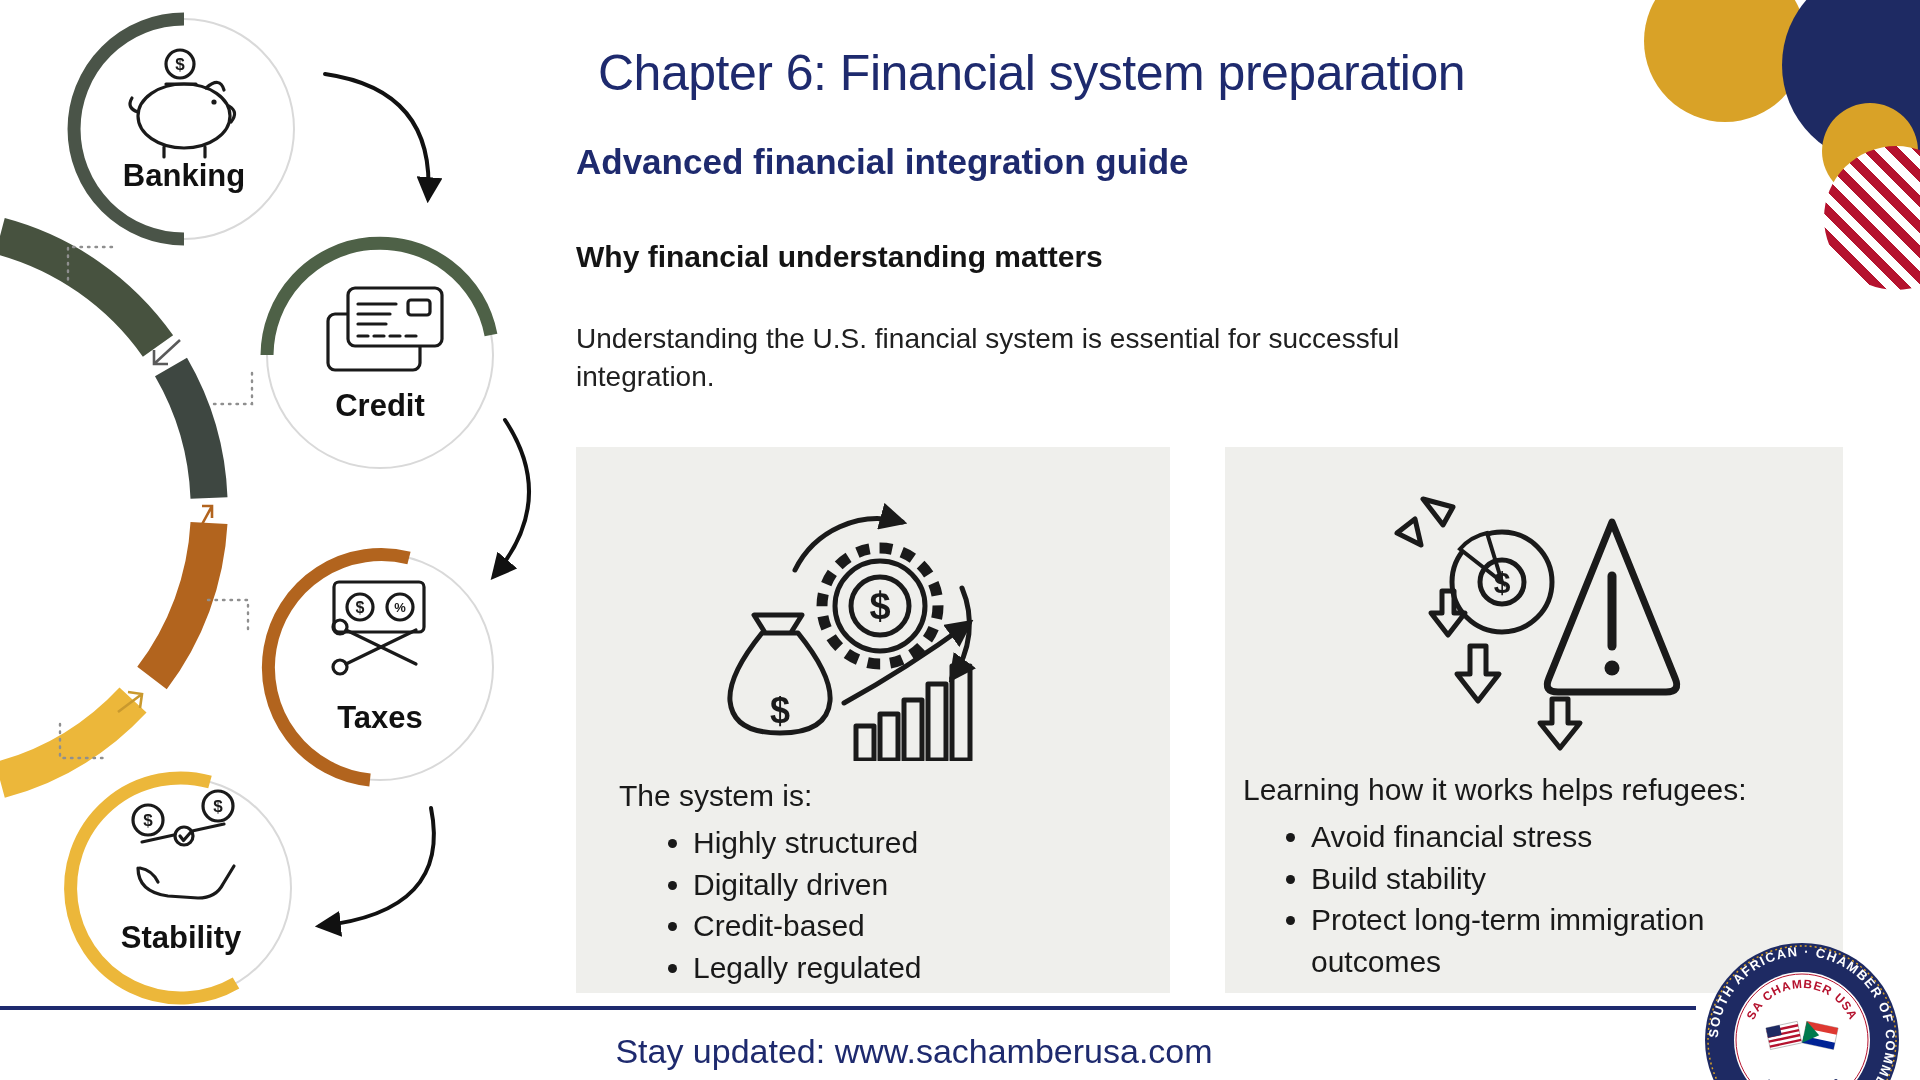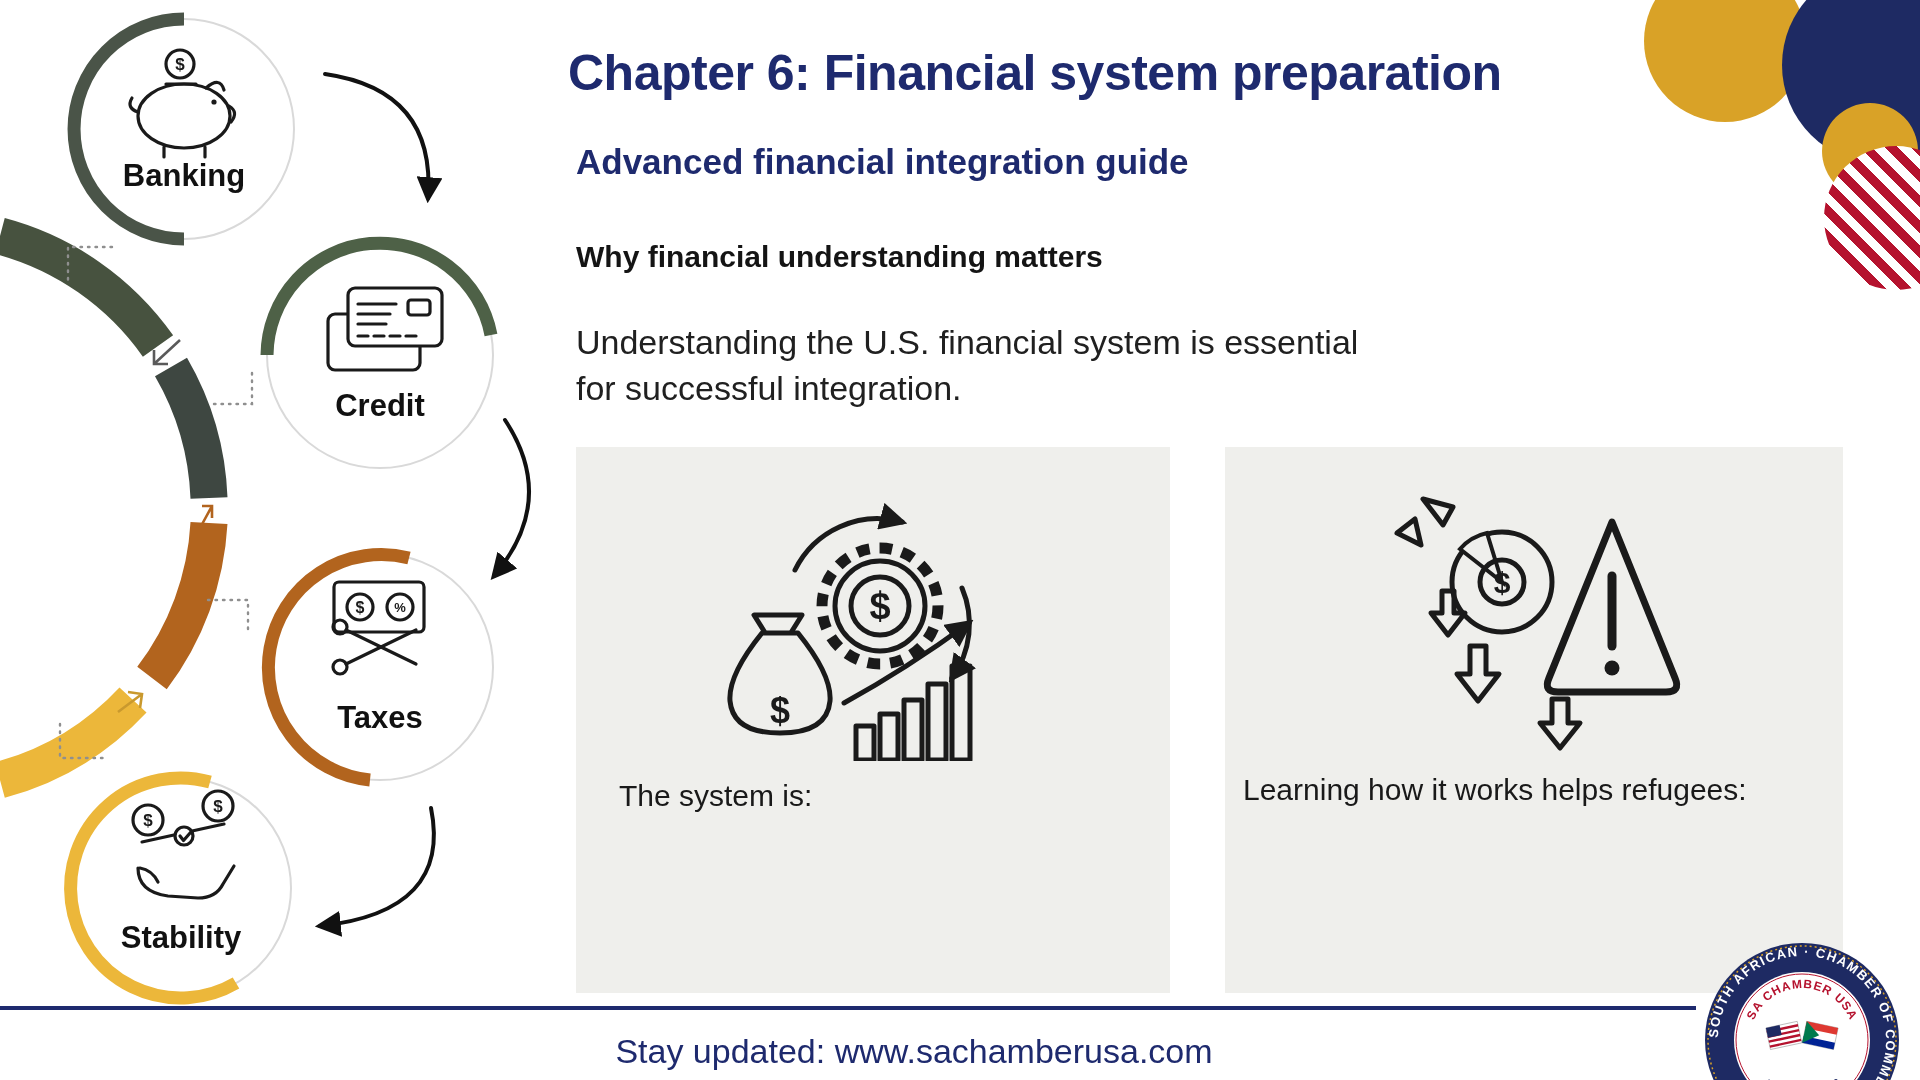--- a/index.html
+++ b/index.html
@@ -1,23 +1,23 @@
 <!DOCTYPE html>
 <html><head>
 <meta charset="utf-8">
 <style>
   html,body{margin:0;padding:0;background:#ffffff;}
   .stage{position:relative;width:1920px;height:1080px;background:#ffffff;overflow:hidden;
          font-family:"Liberation Sans",sans-serif;color:#1c1c1c;}
   .abs{position:absolute;}
   
-  .title{left:568px;top:44px;font-size:50px;font-weight:bold;color:#1e2a6e;white-space:nowrap;letter-spacing:-0.5px;}
+  .title{left:598px;top:44px;font-size:50px;font-weight:normal;color:#1e2a6e;white-space:nowrap;letter-spacing:-0.5px;}
   .subtitle{left:576px;top:142px;font-size:35px;font-weight:bold;color:#1e2a6e;white-space:nowrap;}
   .section-heading{left:576px;top:240px;font-size:30px;font-weight:bold;color:#141414;white-space:nowrap;}
-  .intro-par{left:576px;top:320px;font-size:34px;line-height:1.34;width:830px;color:#202020;}
+  .intro-par{left:576px;top:320px;font-size:28px;line-height:1.34;width:830px;color:#202020;}
   
   .card{position:absolute;top:447px;height:546px;background:#efefec;}
   .card1{left:576px;width:594px;}
   .card2{left:1225px;width:618px;}
   .card-icon{position:absolute;top:14px;left:0;}
   .card-text{position:absolute;top:296px;font-size:30px;color:#191919;}
   .card1 .card-text{left:43px;right:24px;margin-top:32px;}
   .card2 .card-text{left:18px;right:14px;margin-top:26px;}
   .card-intro{line-height:1.38;}
   ul.card-bullets{margin:6px 0 0 0;padding-left:74px;list-style:disc;}
@@ -173,20 +173,26 @@
         <rect class="ln5" x="280" y="265" width="18" height="34"></rect>
         <rect class="ln5" x="304" y="253" width="18" height="46"></rect>
         <rect class="ln5" x="328" y="239" width="18" height="60"></rect>
         <rect class="ln5" x="352" y="223" width="18" height="76"></rect>
         <rect class="ln5" x="376" y="205" width="18" height="94"></rect>
         <path class="ln5" d="M 268 242 Q 330 208 393 162" marker-end="url(#ah2)"></path>
       </g>
     </svg>
     <div class="card-text">
       <div class="card-intro">The system is:</div>
+      <ul class="card-bullets">
+        <li>Highly structured</li>
+        <li>Digitally driven</li>
+        <li>Credit-based</li>
+        <li>Legally regulated</li>
+      </ul>
     </div>
   </div>
 
   <div class="card card2">
     <svg class="card-icon" width="618" height="300" viewBox="0 0 618 300">
       <g>
         <circle class="ln5" cx="277" cy="121" r="50"></circle>
         <path d="M 277 121 L 235 88 A 50 50 0 0 1 262 72 Z" fill="#efefec" stroke="#1a1a1a" stroke-width="4"></path>
         <circle class="ln5" cx="277" cy="121" r="22"></circle>
         <text class="fil" x="277" y="132" font-size="30" font-weight="bold">$</text>
@@ -199,20 +205,25 @@
         <circle cx="387" cy="207" r="7.5" fill="#1a1a1a"></circle>
       </g>
       <g>
         <path class="ln5" d="M 217 130 v 22 h -11 l 17 22 l 17 -22 h -11 v -22 z"></path>
         <path class="ln5" d="M 245 185 v 28 h -13 l 21 27 l 21 -27 h -13 v -28 z"></path>
         <path class="ln5" d="M 327 238 v 24 h -12 l 20 25 l 20 -25 h -12 v -24 z"></path>
       </g>
     </svg>
     <div class="card-text">
       <div class="card-intro">Learning how it works helps refugees:</div>
+      <ul class="card-bullets">
+        <li>Avoid financial stress</li>
+        <li>Build stability</li>
+        <li>Protect long-term immigration outcomes</li>
+      </ul>
     </div>
   </div>
 
   <div class="circ c-gold-lg"></div>
   <div class="circ c-navy"></div>
   <div class="circ c-gold-sm"></div>
   <div class="circ c-stripes"></div>
 
   <div class="abs rule"></div>
   <div class="abs footer-text">Stay updated: www.sachamberusa.com</div>

